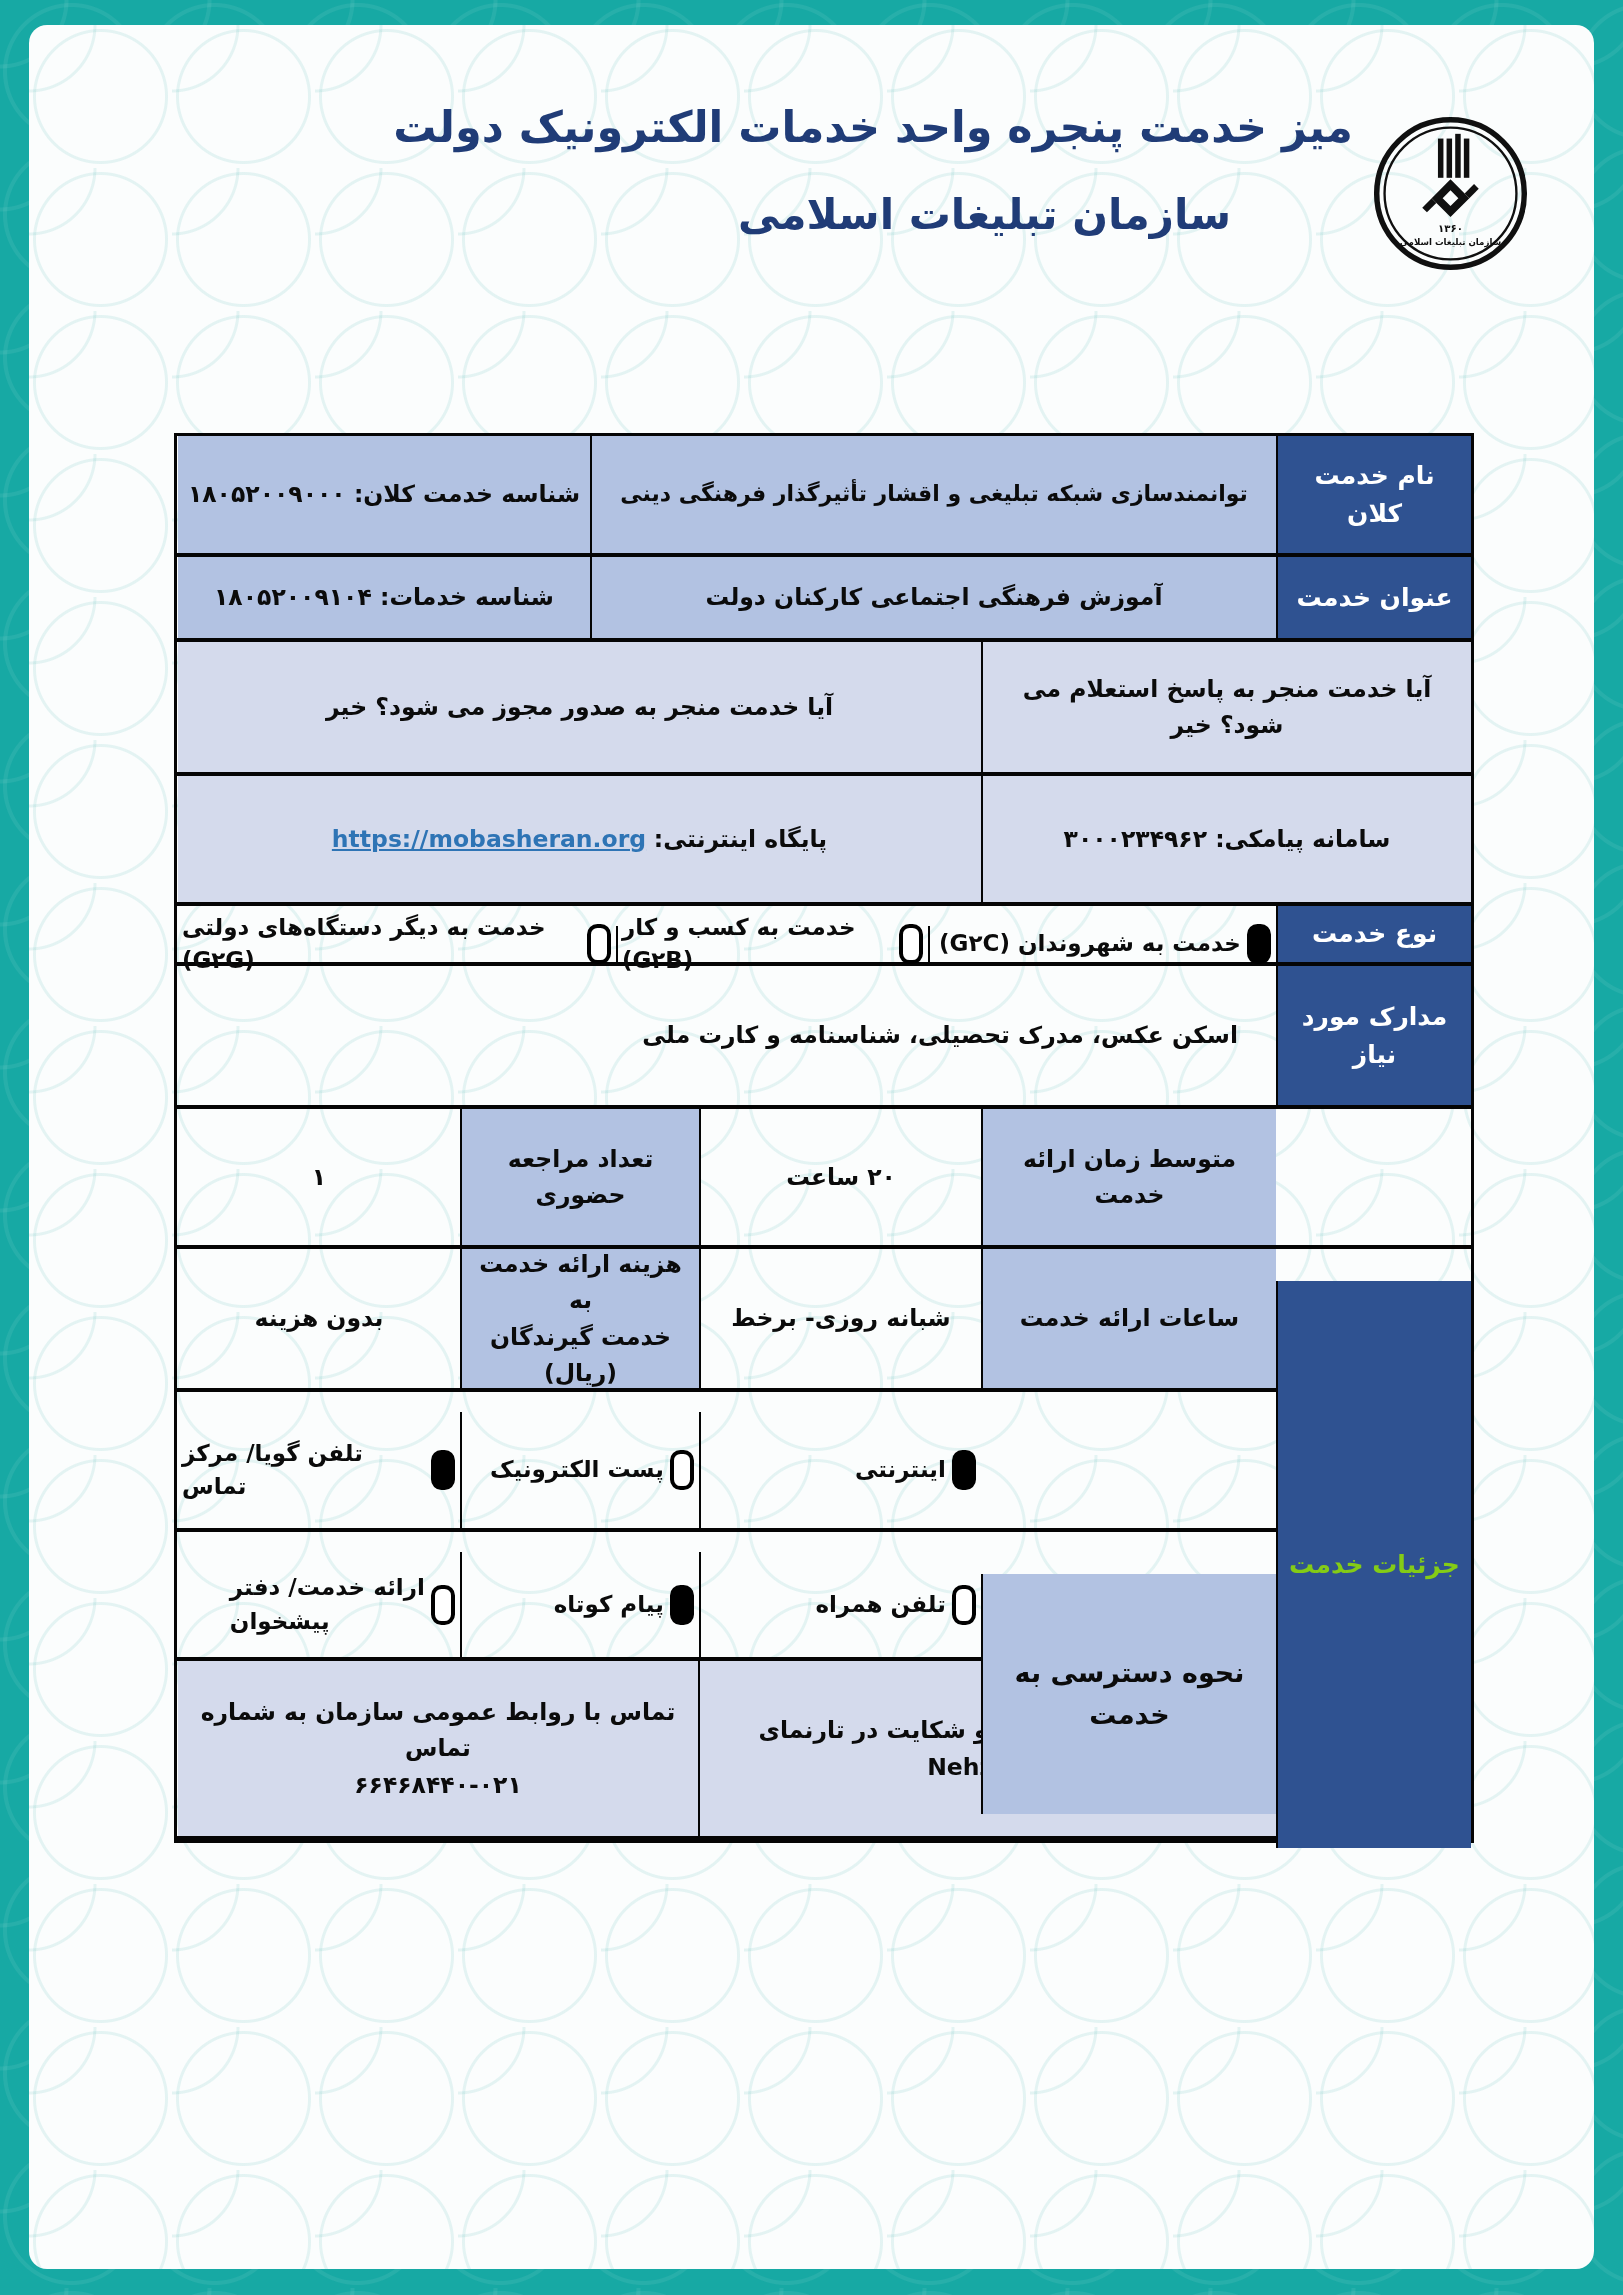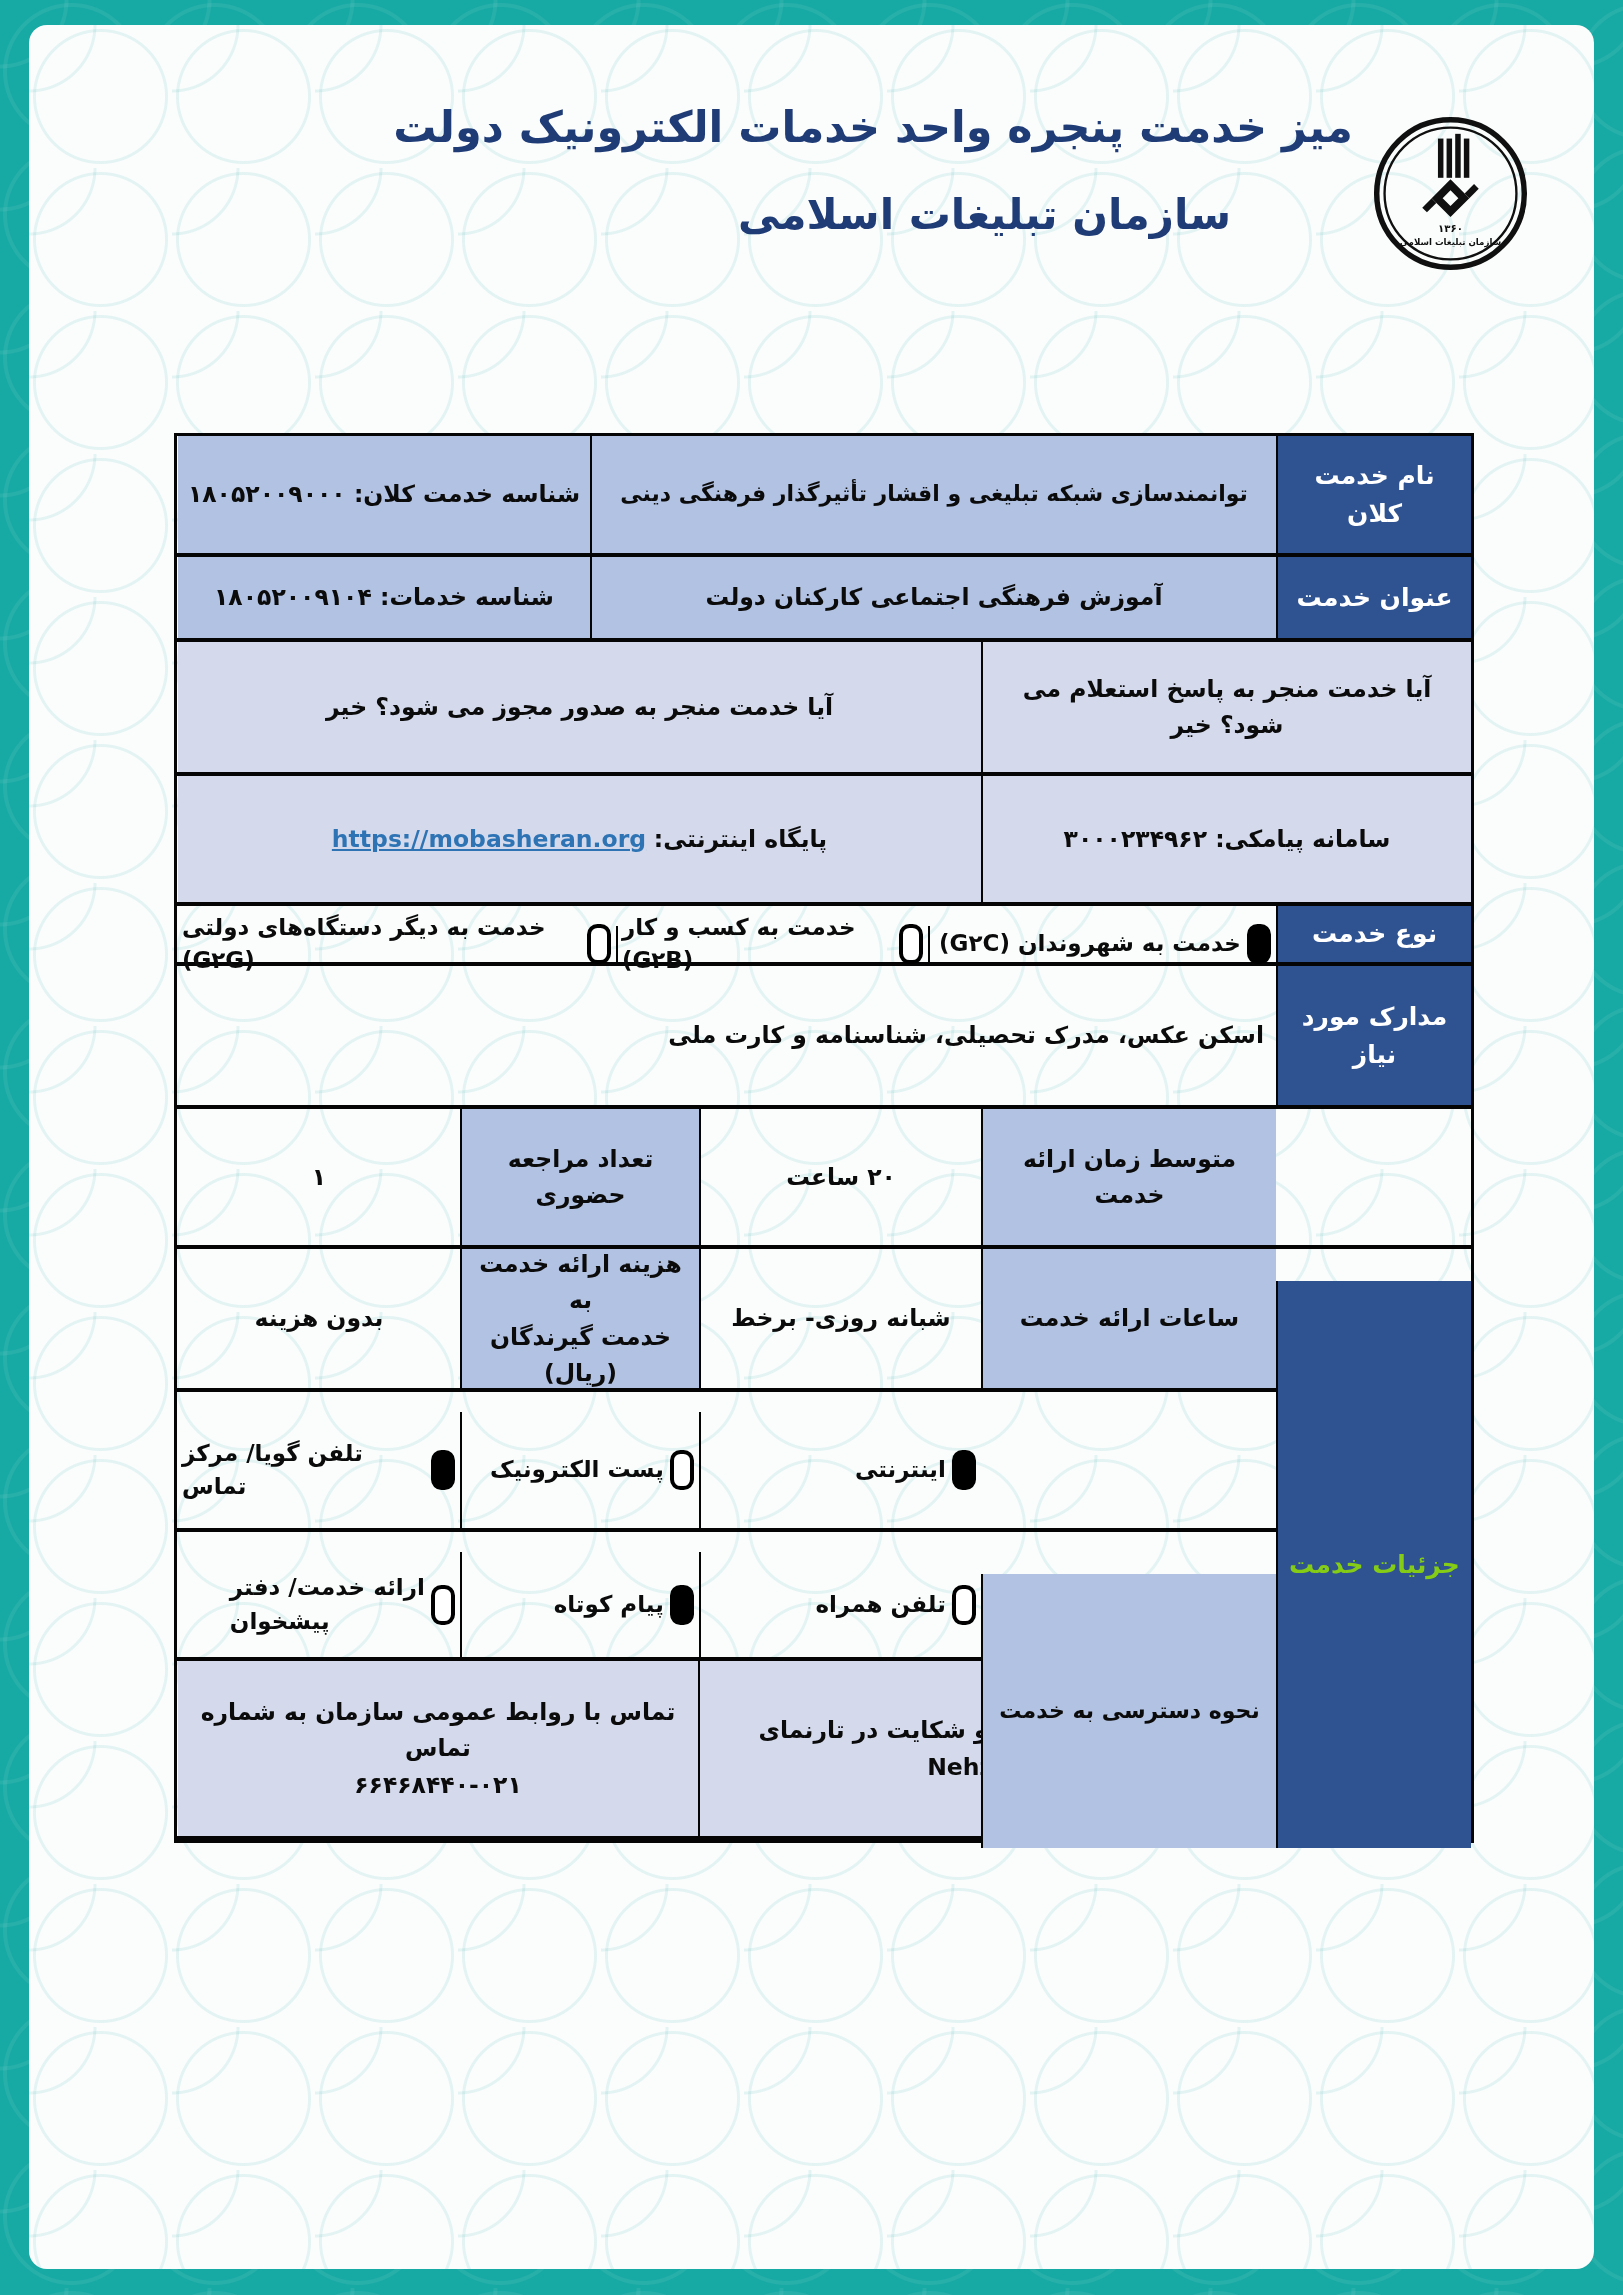--- a/index.html
+++ b/index.html
@@ -57,34 +57,34 @@
 
   .h185{height:121px}.h130{height:85px}.h215{height:140px}.h205{height:134px}
   .h200{height:130px}.h92{height:60px}.h220{height:143px}.h198{height:129px}.h274{height:179px}
 
   .w299{flex:0 0 195px}.w1052{flex:0 0 686px}.w632{flex:0 0 412px}
   .w453{flex:0 0 295px}.w433{flex:0 0 282px}.w366{flex:0 0 239px}.w432{flex:0 0 282px}
   .w752{flex:0 0 490px}.w1231{flex:0 0 803px}.w533{flex:0 0 348px}.w479{flex:0 0 312px}
   .w672{flex:0 0 438px}.w1684{flex:0 0 1098px}.w886{flex:0 0 578px}.w798{flex:0 0 520px}
 
   .macro-name{ font-size:22px; }
-  .docs-cell{ justify-content:flex-start; text-align:right; padding-right:12px; }
+  .docs-cell{ justify-content:flex-start; text-align:right; padding-right:38px; }
 
   .ck-cell{ justify-content:flex-start; text-align:left; padding:0 5.2px 0 3.9px; font-size:23px; line-height:1.45;margin-top:20px; }
   .checkbox{ width:23.5px; height:40px; border:4.6px solid #000; border-radius:10.4px;
     background:#fff; flex:0 0 auto; margin-left:6.5px; }
   .checkbox.on{ background:#000; }
 
   .span-abs{ position:absolute; border-left:2px solid #050505;
     display:flex; align-items:center; justify-content:center; text-align:center;
     white-space:pre-line; }
   #span-details{ right:0; top:845px; width:195px; height:567px;
     background:#2f5291; color:#84cc16; font-size:25px; }
-  #span-access{ right:195px; top:1138px; width:295px; height:274px;
-    background:#b2c2e2; color:#0b0b0b; font-size:22px; line-height:1.55; }
+  #span-access{ right:195px; top:1138px; width:295px; height:240px;
+    background:#b2c2e2; color:#0b0b0b; font-size:27px; line-height:1.55; }
 
   .link-cell{ gap:7.8px; }
   a.weblink{ color:#2e74b5; text-decoration:underline; font-weight:bold; direction:ltr; unicode-bidi:embed; }
 </style>
 </head>
 <body>
 
 <div class="card">
 
   <div class="title-block">

